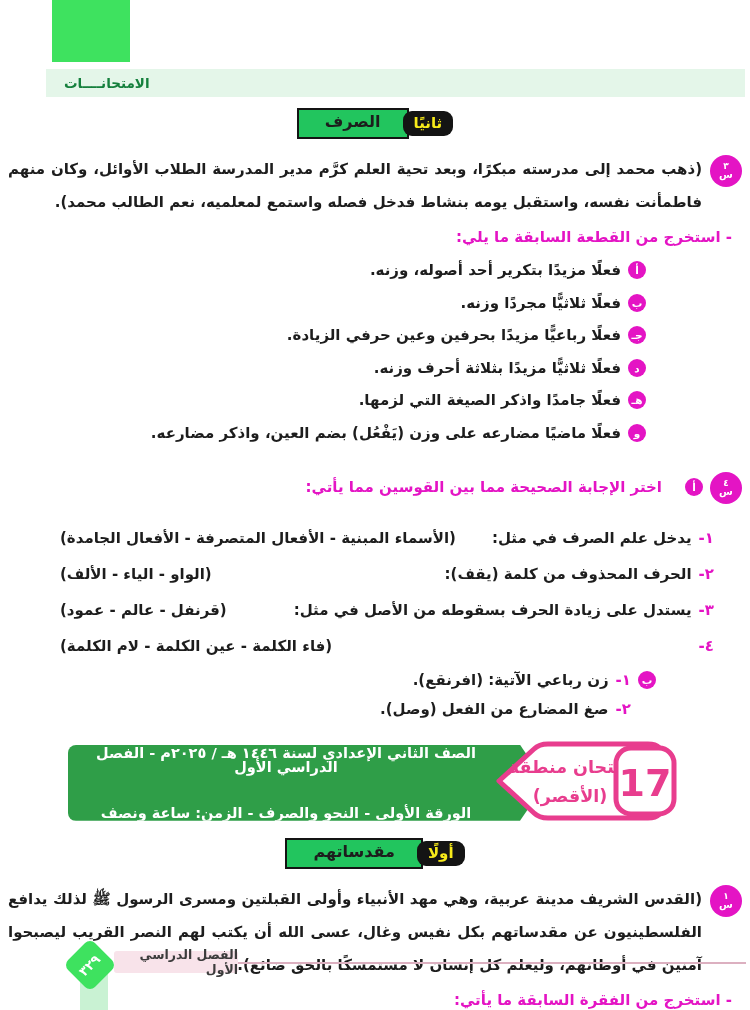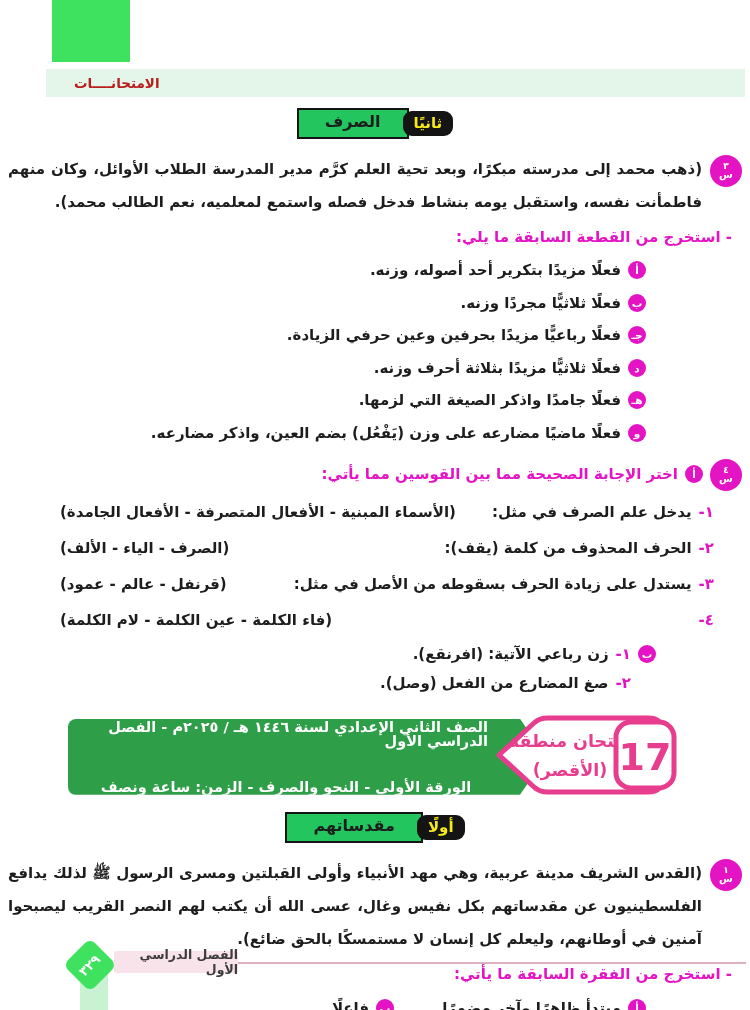--- a/index.html
+++ b/index.html
@@ -9,21 +9,21 @@
     font-family:"DejaVu Sans",sans-serif;
     color:#1d1d1d;
     direction:rtl;
   }
   .corner-square{position:absolute;left:52px;top:0;width:78px;height:62px;background:#3ee25f;}
   .band{
     position:absolute;left:46px;top:69px;width:699px;height:28px;background:#e4f6e9;
     display:flex;align-items:center;
   }
   .band-label{
-    position:absolute;left:28px;font-size:13.5px;font-weight:bold;color:#b91c1c;letter-spacing:0;
+    position:absolute;left:18px;font-size:13.5px;font-weight:bold;color:#15803d;letter-spacing:0;
   }
   .content{position:absolute;top:108px;right:8px;left:8px;}
   
   .section-badge-wrap{display:flex;justify-content:center;margin-bottom:14px;}
   .section-badge{display:flex;align-items:center;}
   .order-chip{
     background:#141414;color:#f7ea1a;font-weight:bold;font-size:15px;
     border-radius:9px;padding:5px 11px;line-height:1;z-index:2;margin-left:-6px;
   }
   .title-box{
@@ -43,40 +43,40 @@
   .pink-heading{
     color:#e414c4;font-weight:bold;font-size:15px;line-height:28px;margin:4px 10px 0 0;
   }
   .items{padding-right:96px;margin-top:3px;}
   .item{display:flex;align-items:center;gap:7px;height:32.5px;font-size:15px;font-weight:bold;}
   .marker{
     flex:none;width:18px;height:18px;border-radius:50%;background:#e414c4;color:#fff;
     font-size:10.5px;font-weight:bold;display:flex;align-items:center;justify-content:center;
   }
   .choose-row{display:flex;align-items:center;gap:7px;margin-top:8px;}
-  .choose-row .pink-heading{margin:0;}
+  .choose-row .pink-heading{margin:16px;}
   .mcq{padding-right:28px;padding-left:52px;margin-top:3px;}
   .mcq-row{display:flex;align-items:center;height:36px;font-size:15px;font-weight:bold;}
   .mcq-num{color:#e414c4;margin-left:7px;}
   .mcq-opts{margin-right:auto;}
   .partb{padding-right:86px;margin-top:2px;}
   .partb-row{display:flex;align-items:center;gap:7px;height:29px;font-size:15px;font-weight:bold;}
   .partb-num{color:#e414c4;}
   .indent-b{margin-right:25px;}
   
   .banner{position:relative;height:92px;margin-top:12px;}
   .banner-green{
     position:absolute;left:60px;top:9px;width:478px;height:76px;background:#2f9e48;
     border-radius:8px;
     clip-path:polygon(0 0,calc(100% - 26px) 0,100% 50%,calc(100% - 26px) 100%,0 100%);
   }
   .banner-text{
     position:absolute;inset:0;display:flex;flex-direction:column;justify-content:center;
     align-items:center;gap:31px;padding:0 58px 0 16px;color:#fff;font-weight:bold;
-    font-size:14.5px;line-height:1;
+    font-size:14.5px;line-height:1;text-align:center;
   }
   .exam-label-svg{position:absolute;left:484px;top:0;z-index:2;}
   
   .grid{display:grid;grid-template-columns:252px auto;padding-right:96px;margin-top:4px;}
   .grid .item{height:33.5px;}
   
   .footer-strip{position:absolute;left:80px;top:962px;width:28px;height:48px;background:#c9f2d3;}
   .footer-line{position:absolute;left:228px;top:962px;width:518px;height:2px;background:#dcb0c0;}
   .footer-label{
     position:absolute;left:114px;top:951px;width:112px;height:22px;background:#f8e3ea;
@@ -157,21 +157,21 @@
 
   <div class="mcq">
     <div class="mcq-row">
       <span class="mcq-num">١-</span>
       <span class="mcq-q">يدخل علم الصرف في مثل:</span>
       <span class="mcq-opts">(الأسماء المبنية - الأفعال المتصرفة - الأفعال الجامدة)</span>
     </div>
     <div class="mcq-row">
       <span class="mcq-num">٢-</span>
       <span class="mcq-q">الحرف المحذوف من كلمة (يقف):</span>
-      <span class="mcq-opts">(الصرف - الياء - الألف)</span>
+      <span class="mcq-opts">(الواو - الياء - الألف)</span>
     </div>
     <div class="mcq-row">
       <span class="mcq-num">٣-</span>
       <span class="mcq-q">يستدل على زيادة الحرف بسقوطه من الأصل في مثل:</span>
       <span class="mcq-opts">(قرنفل - عالم - عمود)</span>
     </div>
     <div class="mcq-row">
       <span class="mcq-num">٤-</span>
       <span class="mcq-opts">(فاء الكلمة - عين الكلمة - لام الكلمة)</span>
     </div>

